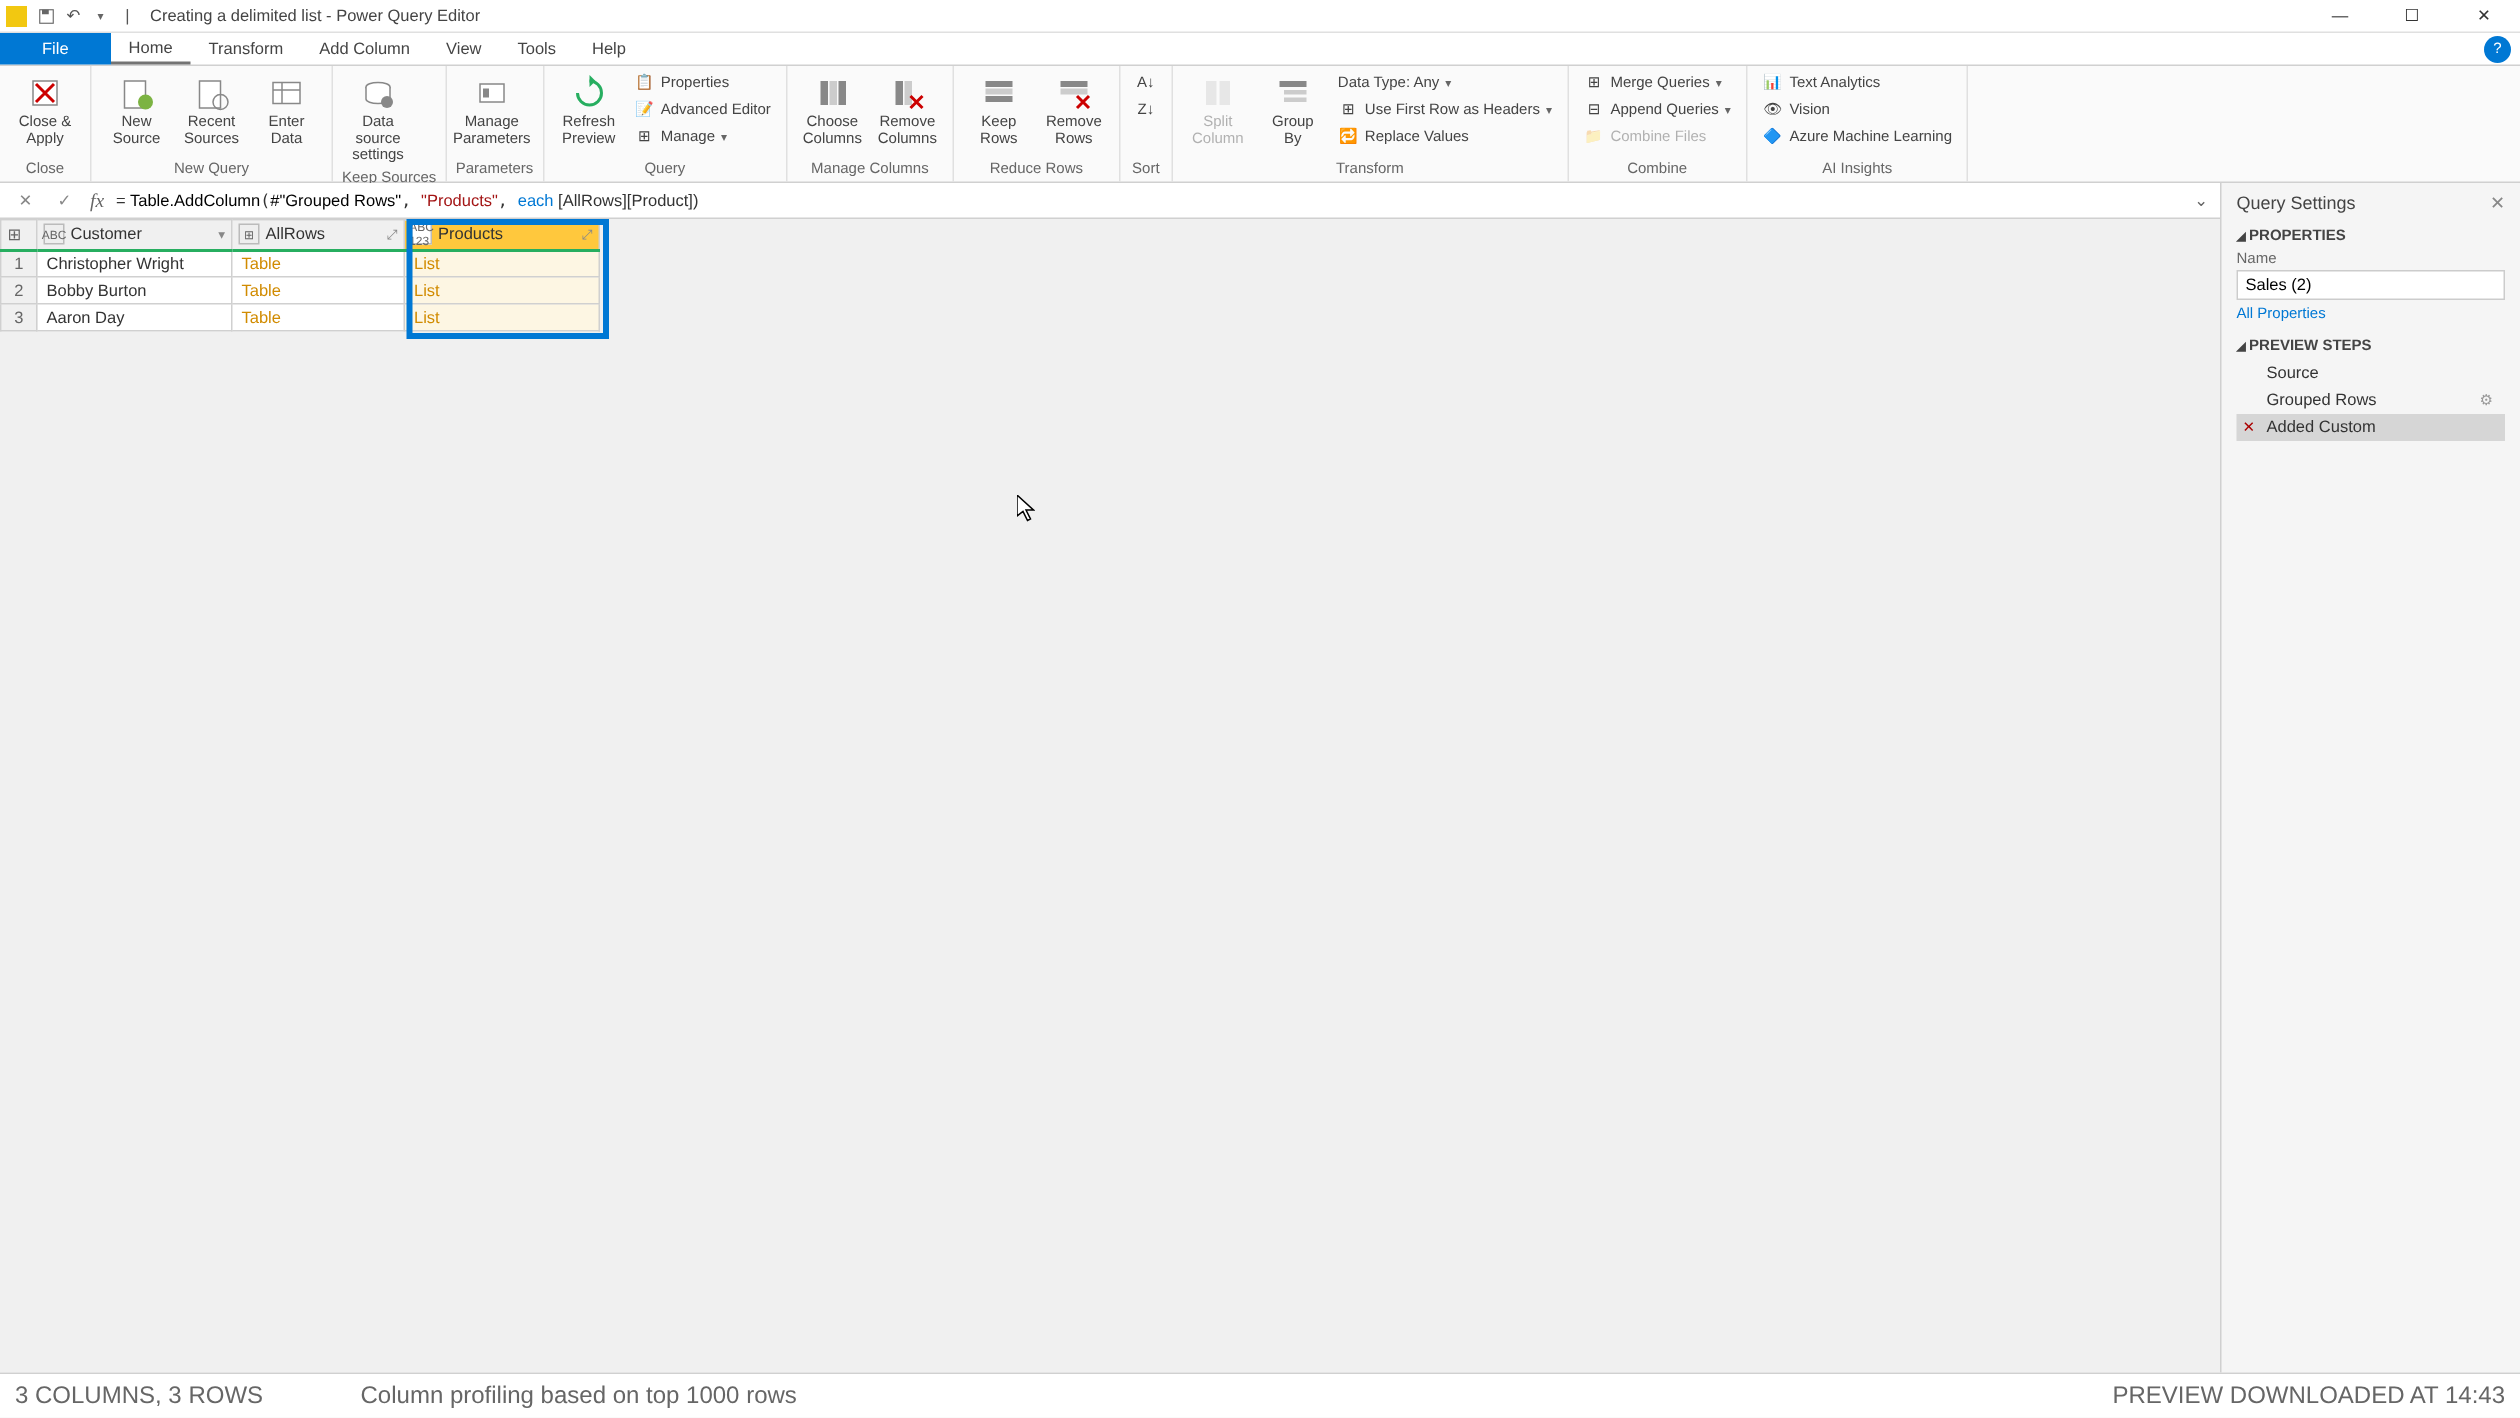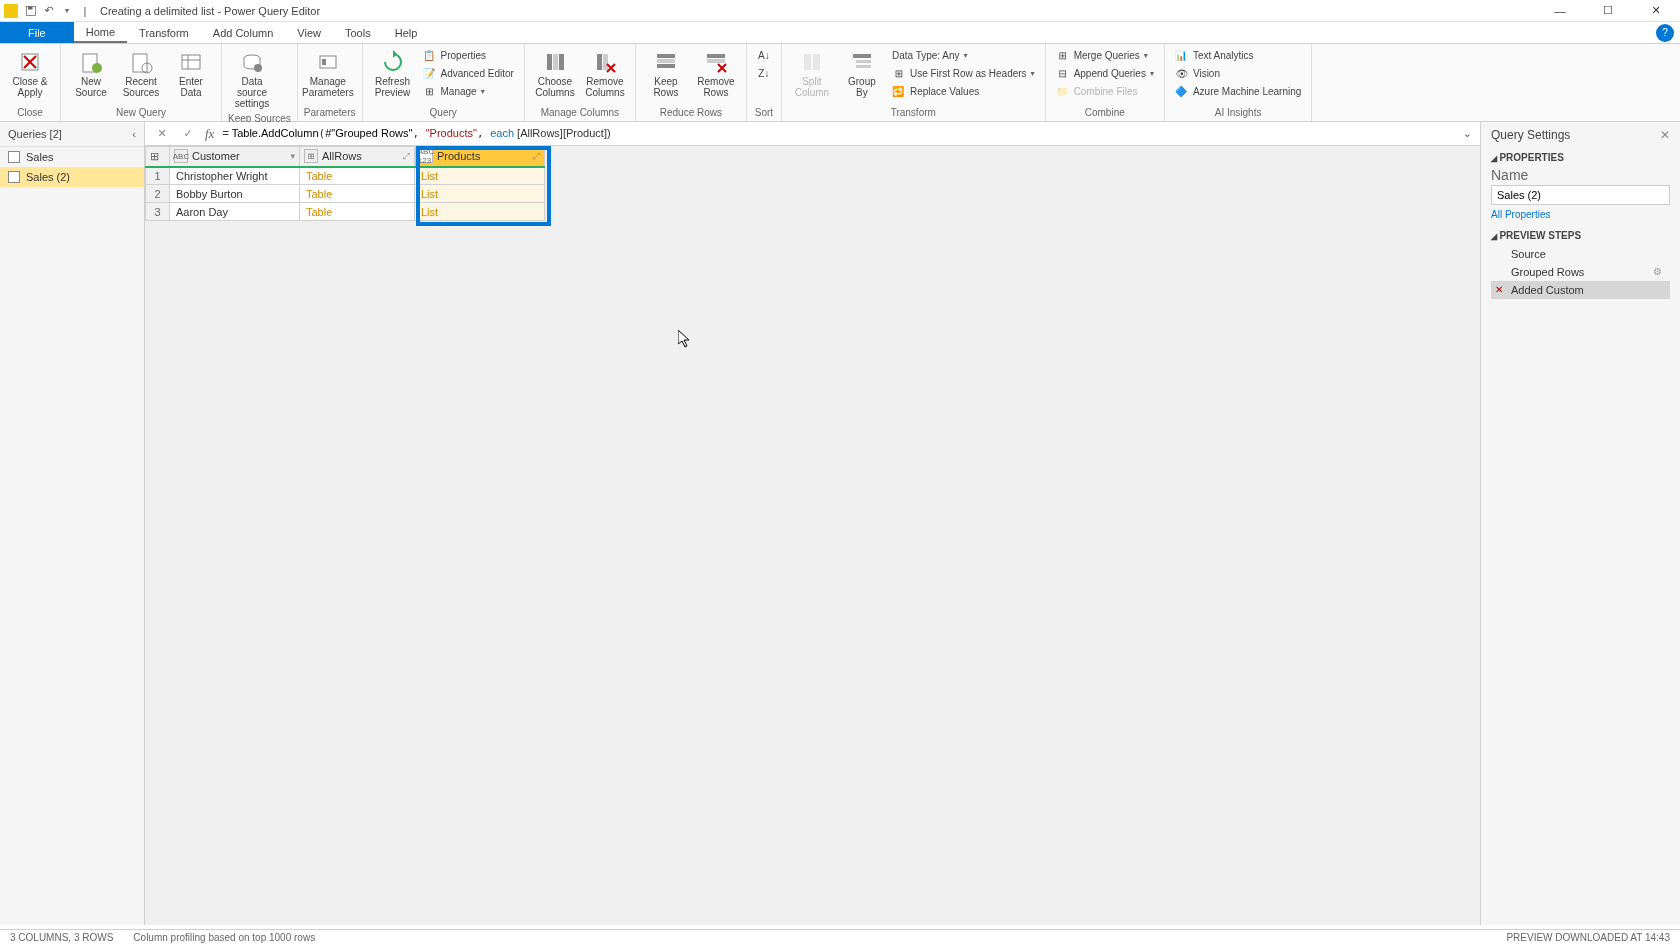--- a/index.html
+++ b/index.html
@@ -82,21 +82,21 @@
 .section-head { font-size: 10px; font-weight: bold; color: #444; margin: 10px 0 4px 0; }
 .section-head::before { content: "◢ "; font-size: 8px; }
 .name-input { width: 100%; border: 1px solid #ccc; padding: 3px 5px; font-size: 11px; background: #fff; }
 .link-text { color: #0078d4; font-size: 10px; cursor: pointer; margin-top: 4px; display: inline-block; }
 .step-item { padding: 3px 8px 3px 20px; font-size: 11px; cursor: pointer; position: relative; display: flex; justify-content: space-between; }
 .step-item.selected { background: #d6d6d6; }
 .step-item .gear { color: #999; font-size: 10px; }
 .step-item .del { position: absolute; left: 4px; color: #a00; font-size: 10px; }
 
 
-.statusbar { position: absolute; bottom: 0; left: 0; right: 0; height: 16px; background: #fff; border-top: 1px solid #d0d0d0; display: flex; align-items: center; padding: 0 10px; font-size: 10px; color: #666; }
+.statusbar { position: absolute; bottom: 0; left: 0; right: 0; height: 30px; background: #fff; border-top: 1px solid #d0d0d0; display: flex; align-items: center; padding: 0 10px; font-size: 16px; color: #666; gap: 45px; }
 .statusbar .right { margin-left: auto; }
 
 
 .cursor { position: absolute; left: 678px; top: 330px; width: 12px; height: 18px; pointer-events: none; }
 
 
 .col-highlight-box { position: absolute; border: 4px solid #0078d4; pointer-events: none; }
 </style>
 </head>
 <body>
@@ -398,34 +398,20 @@
           </div>
       </div>
     </div>
     <div class="ribbon-group-label">AI Insights</div>
   </div>
 
 </div>
 
 <div class="main">
 
-  <div class="queries-pane">
-    <div class="queries-header">
-      <span>Queries [2]</span>
-      <span class="collapse-btn">‹</span>
-    </div>
-    <div class="query-item">
-      <span class="query-icon"></span>
-      <span>Sales</span>
-    </div>
-    <div class="query-item selected">
-      <span class="query-icon"></span>
-      <span>Sales (2)</span>
-    </div>
-  </div>
 
   <div class="center">
     <div class="formula-bar">
       <span class="fb-btn">✕</span>
       <span class="fb-btn">✓</span>
       <span class="fb-fx">fx</span>
       <div class="formula-text">
         <span>= </span><span class="fn">Table.AddColumn</span>(<span class="fn">#"Grouped Rows"</span>, <span class="str">"Products"</span>, <span class="each">each</span><span> [AllRows][Product])</span>
       </div>
       <span class="fb-expand">⌄</span>
@@ -487,21 +473,21 @@
       <div class="col-highlight-box" style="left:271px; top:0px; width:135px; height:80px;"></div>
     </div>
   </div>
 
   <div class="settings-pane">
     <div class="settings-title">
       <span>Query Settings</span>
       <span class="settings-close">✕</span>
     </div>
     <div class="section-head">PROPERTIES</div>
-    <div style="font-size:14px; color:#666; margin:4px 0 2px 0;">Name</div>
+    <div style="font-size:10px; color:#666; margin:4px 0 2px 0;">Name</div>
     <input class="name-input" value="Sales (2)" style="">
     <span class="link-text">All Properties</span>
     <div class="section-head">PREVIEW STEPS</div>
     <div class="step-item">
         <span>Source</span>
       </div>
     <div class="step-item">
         <span>Grouped Rows</span>
         <span class="gear">⚙</span>
       </div>

